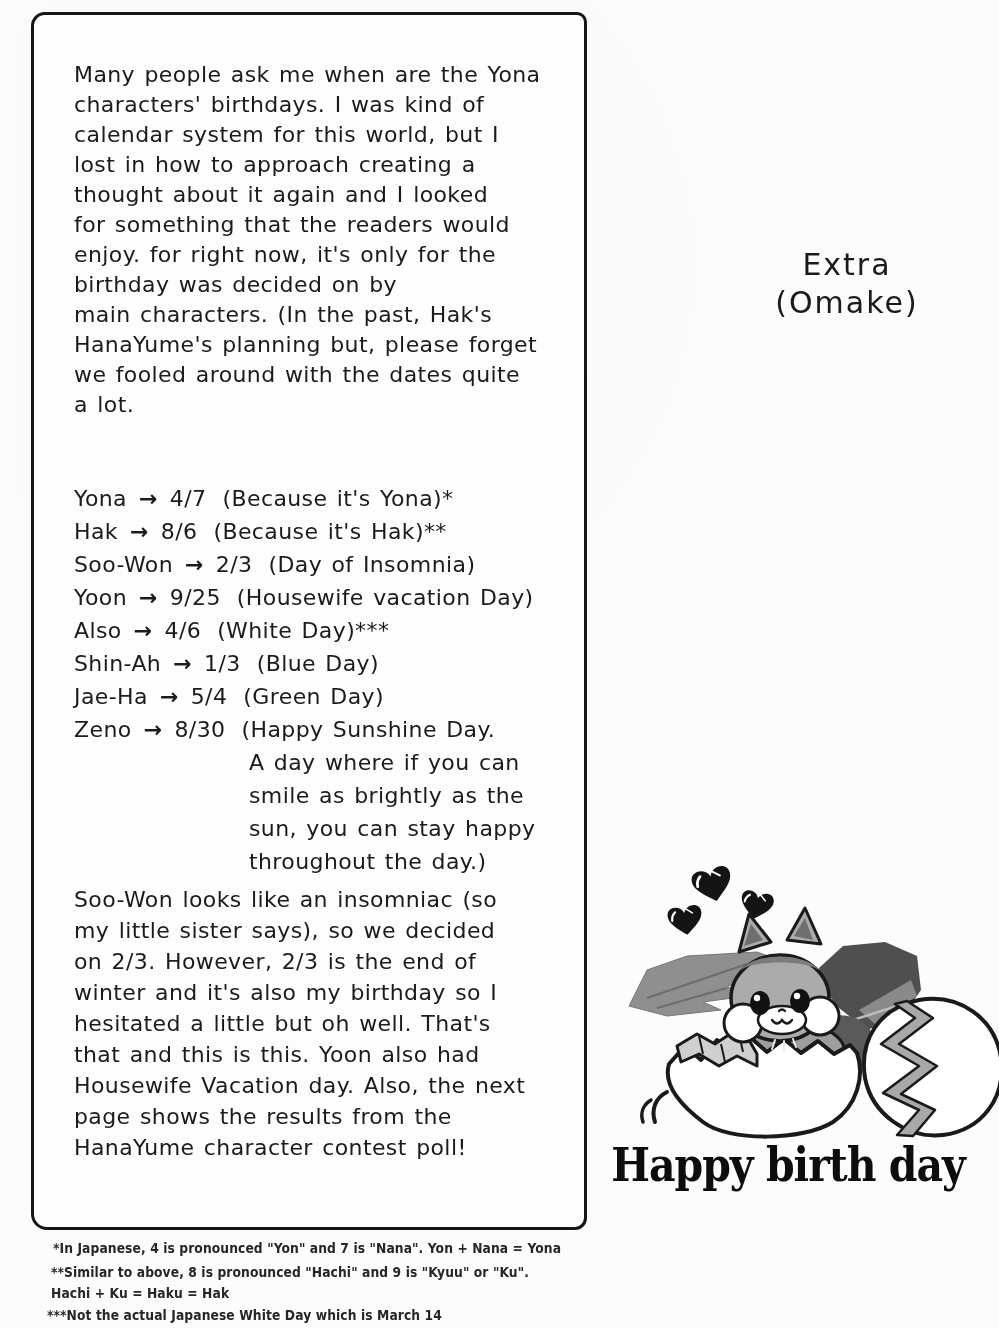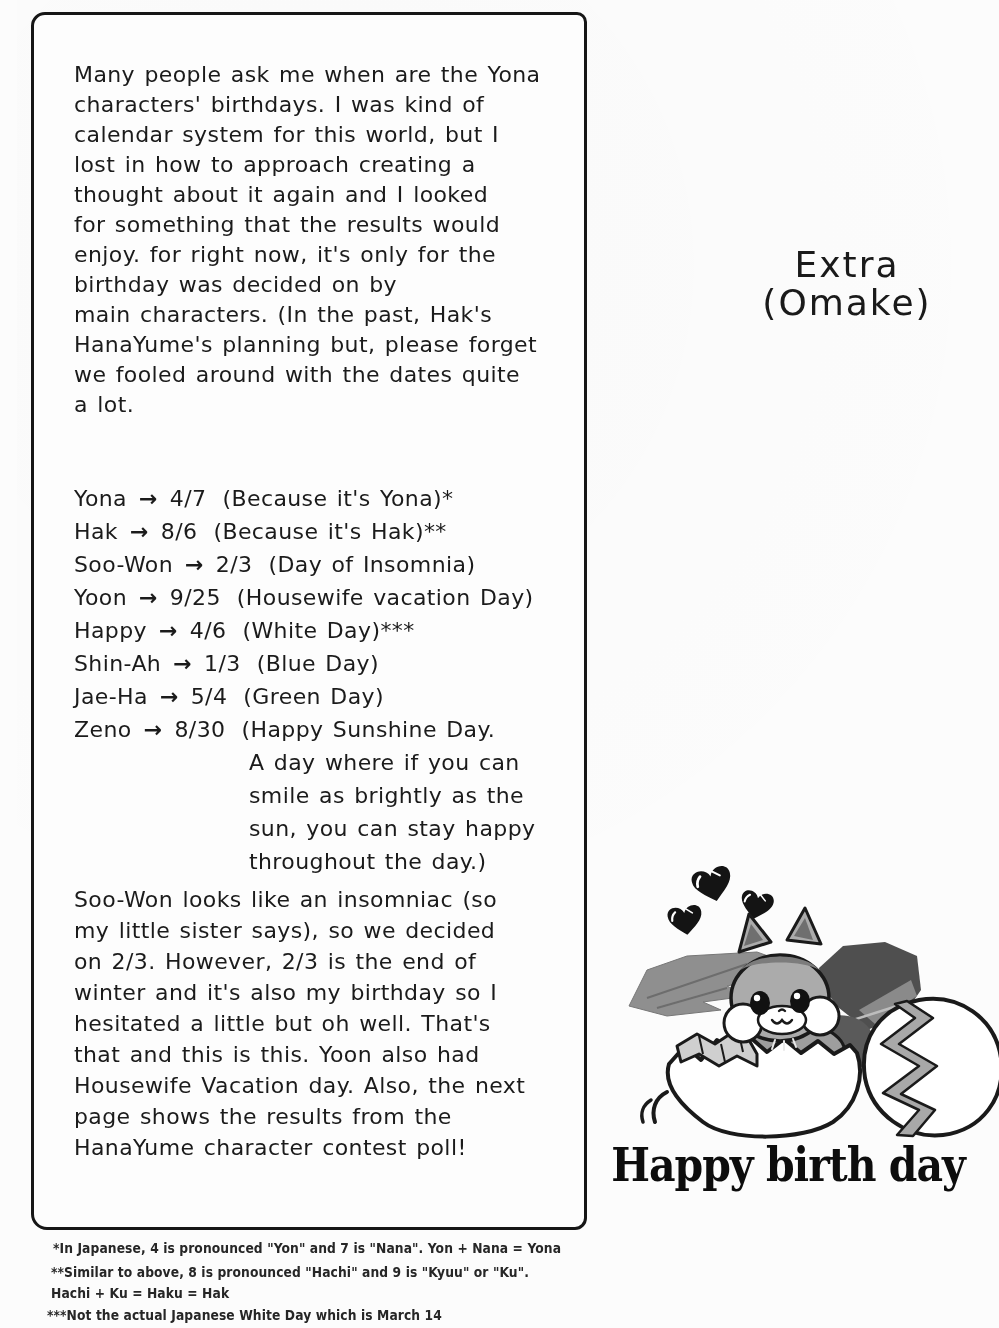--- a/index.html
+++ b/index.html
@@ -41,21 +41,21 @@
   .bdate{min-width:0;}
   .bnote{margin-left:16px;}
   .zcont{margin-left:175px;}
   .zcont .hline{line-height:33px;height:33px;}
 
   
   .extra{
     position:absolute;left:690px;top:246px;width:280px;
     text-align:center;
     font-family:"DejaVu Sans", sans-serif;
-    font-size:36px;line-height:38px;
+    font-size:30px;line-height:38px;
     letter-spacing:2px;color:#1a1a1a;
   }
 
   
   .illo{position:absolute;left:590px;top:848px;width:400px;height:300px;}
 
   .caption{
     position:absolute;left:594px;top:1138px;width:354px;
     text-align:center;
     font-family:"DejaVu Serif", serif;
@@ -91,21 +91,21 @@
 <div class="page">
 
   <section class="note-box">
 
     <div class="p1 hand">
       <div class="hline">Many people ask me when are the Yona</div>
       <div class="hline">characters' birthdays. I was kind of</div>
       <div class="hline">calendar system for this world, but I</div>
       <div class="hline">lost in how to approach creating a</div>
       <div class="hline">thought about it again and I looked</div>
-      <div class="hline">for something that the results would</div>
+      <div class="hline">for something that the readers would</div>
       <div class="hline">enjoy. for right now, it's only for the</div>
       <div class="hline">birthday was decided on by</div>
       <div class="hline">main characters. (In the past, Hak's</div>
       <div class="hline">HanaYume's planning but, please forget</div>
       <div class="hline">we fooled around with the dates quite</div>
       <div class="hline">a lot.</div>
     </div>
 
     <div class="blist hand">
       <div class="brow">
@@ -126,21 +126,21 @@
         <span class="bdate">2/3</span>
         <span class="bnote">(Day of Insomnia)</span>
       </div>
       <div class="brow">
         <span class="bname">Yoon</span>
         <span class="barrow">→</span>
         <span class="bdate">9/25</span>
         <span class="bnote">(Housewife vacation Day)</span>
       </div>
       <div class="brow">
-        <span class="bname">Happy</span>
+        <span class="bname">Also</span>
         <span class="barrow">→</span>
         <span class="bdate">4/6</span>
         <span class="bnote">(White Day)***</span>
       </div>
       <div class="brow">
         <span class="bname">Shin-Ah</span>
         <span class="barrow">→</span>
         <span class="bdate">1/3</span>
         <span class="bnote">(Blue Day)</span>
       </div>

